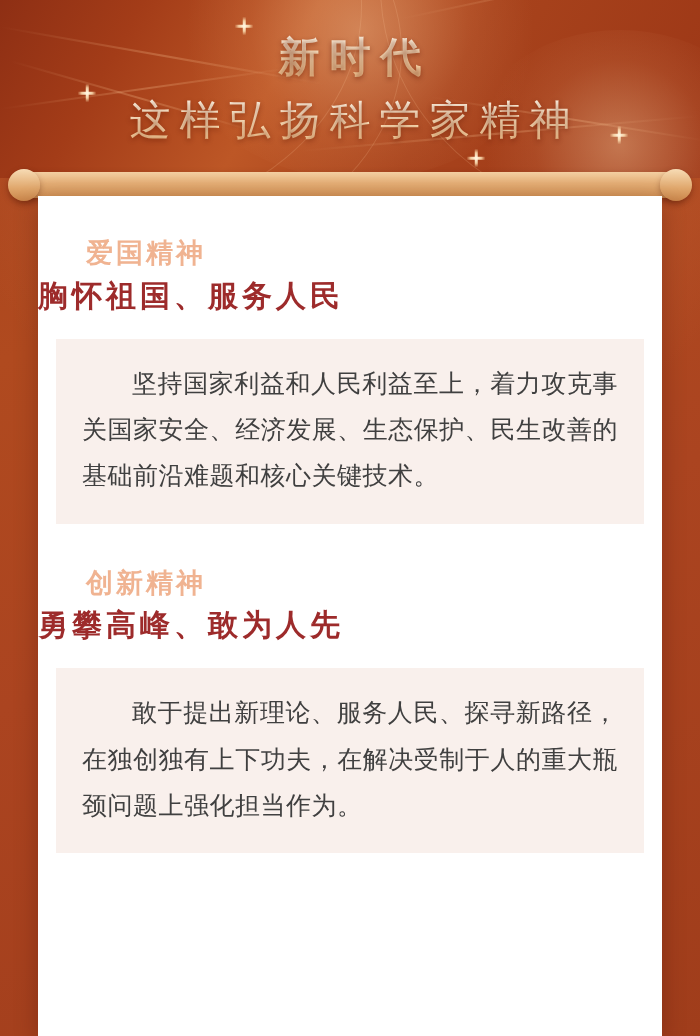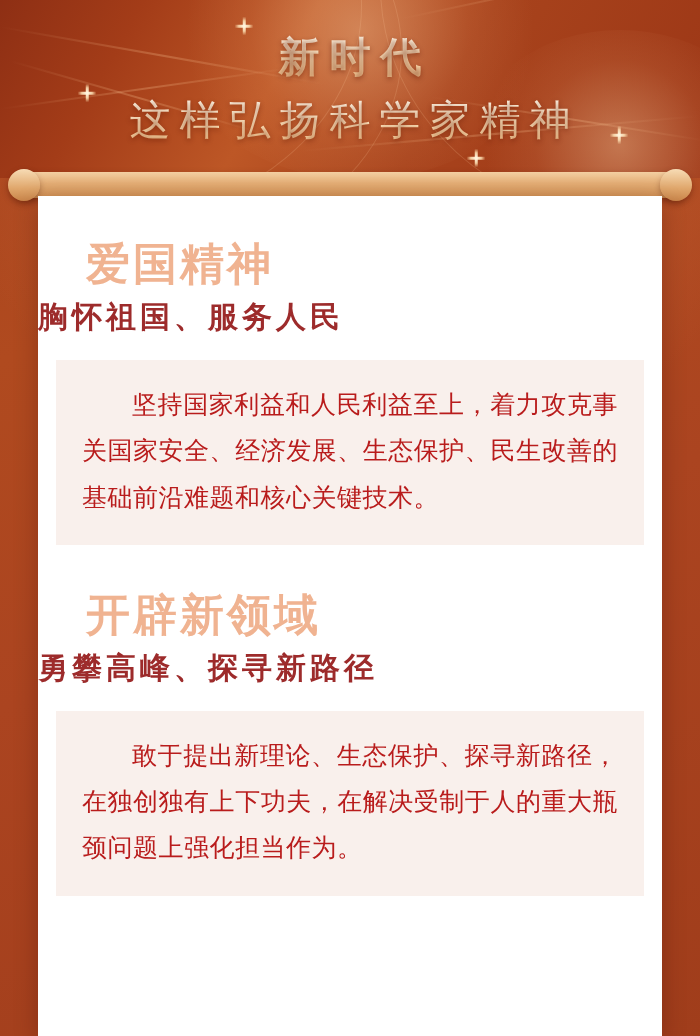--- a/index.html
+++ b/index.html
@@ -138,21 +138,21 @@
     padding: 26px 0 0 0;
     box-sizing: border-box;
   }
 
   .section {
     padding: 0 0 10px 0;
   }
   .section-title {
     font-family: "DejaVu Serif", "Liberation Serif", serif;
     font-weight: bold;
-    font-size: 44px;
+    font-size: 27px;
     letter-spacing: 3px;
     color: #f0b391;
     padding-left: 48px;
     margin: 14px 0 2px 0;
     line-height: 1.25;
   }
   .section-subtitle {
     font-family: "DejaVu Serif", "Liberation Serif", serif;
     font-weight: bold;
     font-size: 30px;
@@ -161,21 +161,21 @@
     padding-right: 36px;
     margin: 6px 0 22px 0;
   }
   .section-body {
     background: #f9f0ec;
     margin: 0 18px;
     padding: 22px 26px 24px 26px;
     font-family: "DejaVu Sans", "Liberation Sans", sans-serif;
     font-size: 25px;
     line-height: 1.85;
-    color: #b91c1c;
+    color: #404040;
     text-indent: 50px;
     letter-spacing: 0.5px;
     text-align: justify;
   }
 
   .spacer {
     height: 18px;
   }
 </style>
 </head>
@@ -218,20 +218,20 @@
 
     <div class="section">
       <div class="section-title">爱国精神</div>
       <div class="section-subtitle">胸怀祖国、服务人民</div>
       <div class="section-body">坚持国家利益和人民利益至上，着力攻克事关国家安全、经济发展、生态保护、民生改善的基础前沿难题和核心关键技术。</div>
     </div>
 
     <div class="spacer"></div>
 
     <div class="section">
-      <div class="section-title">开辟新领域</div>
-      <div class="section-subtitle">勇攀高峰、探寻新路径</div>
-      <div class="section-body">敢于提出新理论、生态保护、探寻新路径，在独创独有上下功夫，在解决受制于人的重大瓶颈问题上强化担当作为。</div>
+      <div class="section-title">创新精神</div>
+      <div class="section-subtitle">勇攀高峰、敢为人先</div>
+      <div class="section-body">敢于提出新理论、服务人民、探寻新路径，在独创独有上下功夫，在解决受制于人的重大瓶颈问题上强化担当作为。</div>
     </div>
 
   </div>
 
 </div>
 
 </body></html>

